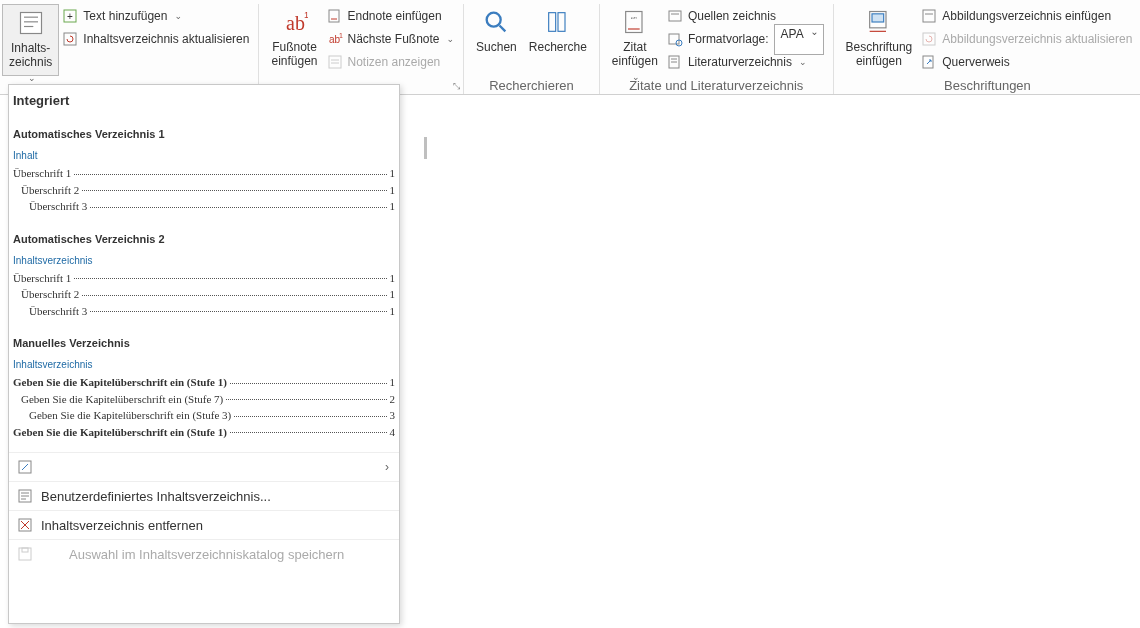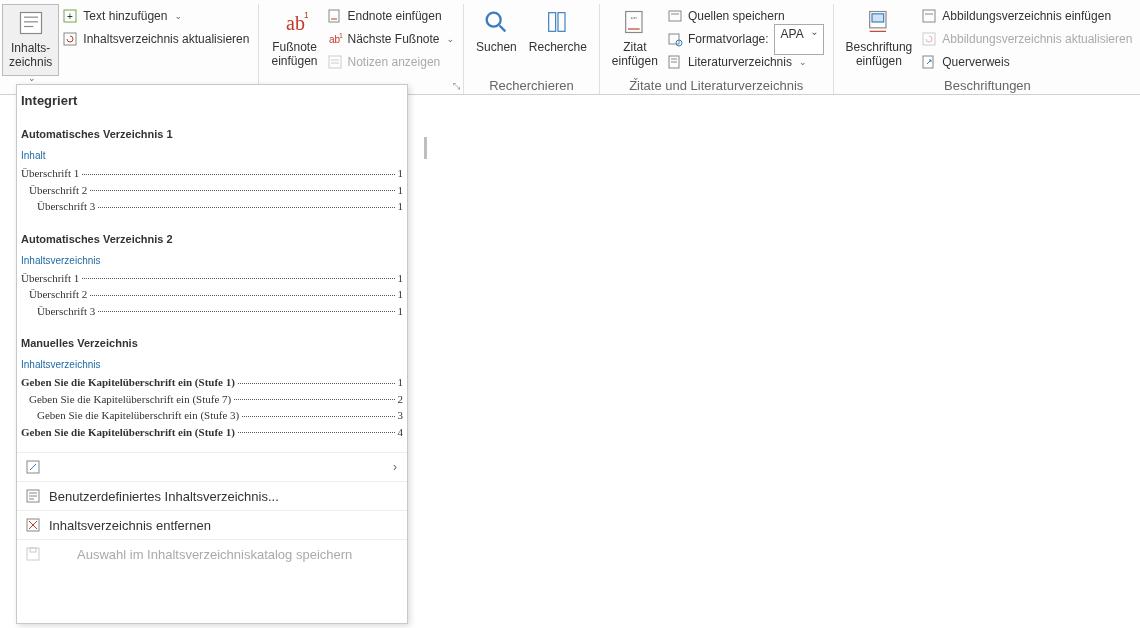--- a/index.html
+++ b/index.html
@@ -94,21 +94,21 @@
     right: 3px;
     font-size: 9px;
     color: #777;
   }
   .group { position: relative; }
 
   
   .dropdown {
     position: absolute;
     top: 84px;
-    left: 16px;
+    left: 8px;
     width: 392px;
     background: #fff;
     border: 1px solid #c8c8c8;
     box-shadow: 2px 2px 6px rgba(0,0,0,0.15);
     z-index: 10;
     height: 540px;
     overflow: hidden;
   }
   .dd-section-title {
     font-weight: 600;
@@ -319,21 +319,21 @@
         <span><span>einfügen</span> <span class="chev">⌄</span></span>
       </div>
       <div class="vstack" style="padding-top:2px;">
         <div class="small-row">
           <span class="icon">
             <svg viewBox="0 0 16 16" width="16" height="16">
                 <rect x="2" y="3" width="12" height="10" fill="none" stroke="#888"></rect>
                 <line x1="4" y1="6" x2="12" y2="6" stroke="#888"></line>
               </svg>
           </span>
-          <span>Quellen speichern</span>
+          <span>Quellen zeichnis</span>
         </div>
         <div class="small-row">
           <span class="icon">
             <svg viewBox="0 0 16 16" width="16" height="16">
                 <rect x="2" y="3" width="10" height="10" fill="none" stroke="#888"></rect>
                 <circle cx="12" cy="12" r="3" fill="none" stroke="#3b7dbf"></circle>
               </svg>
           </span>
           <span>Formatvorlage:</span>
           <span class="select-style">APA</span>

